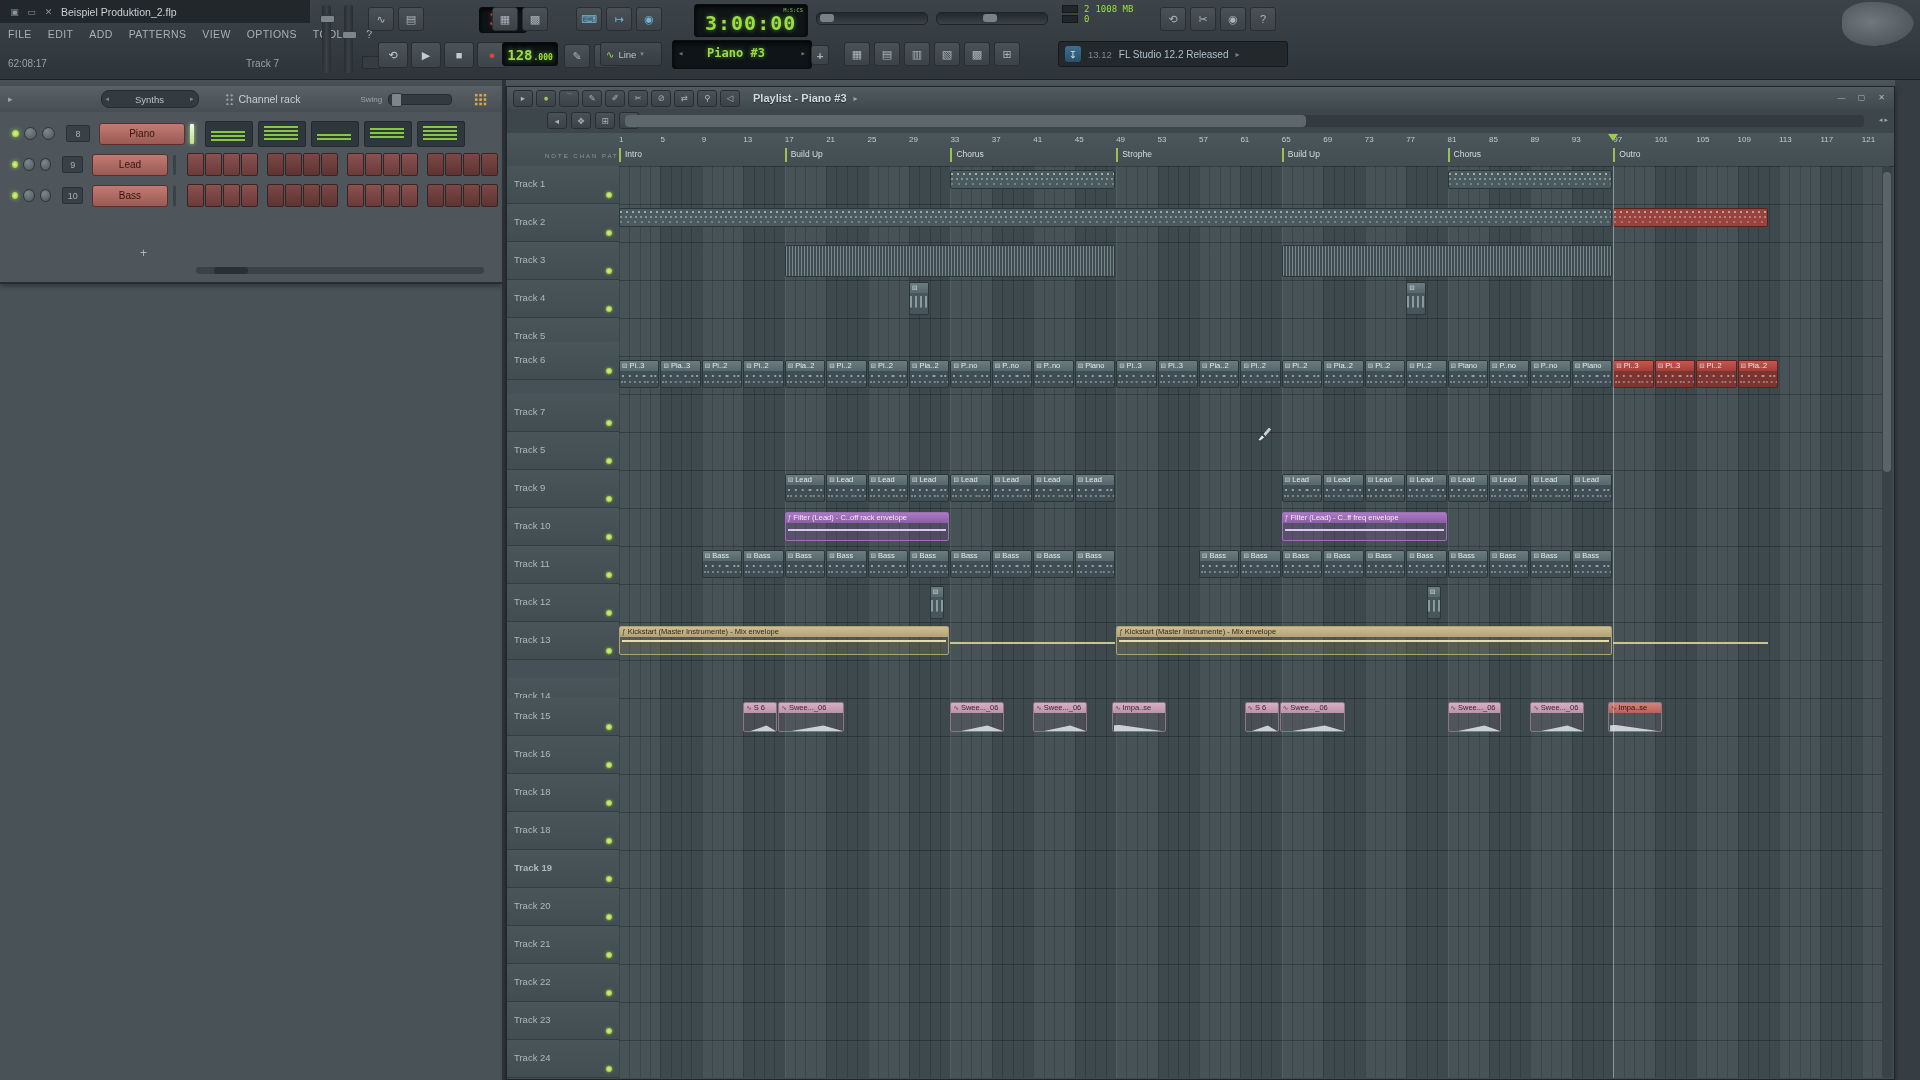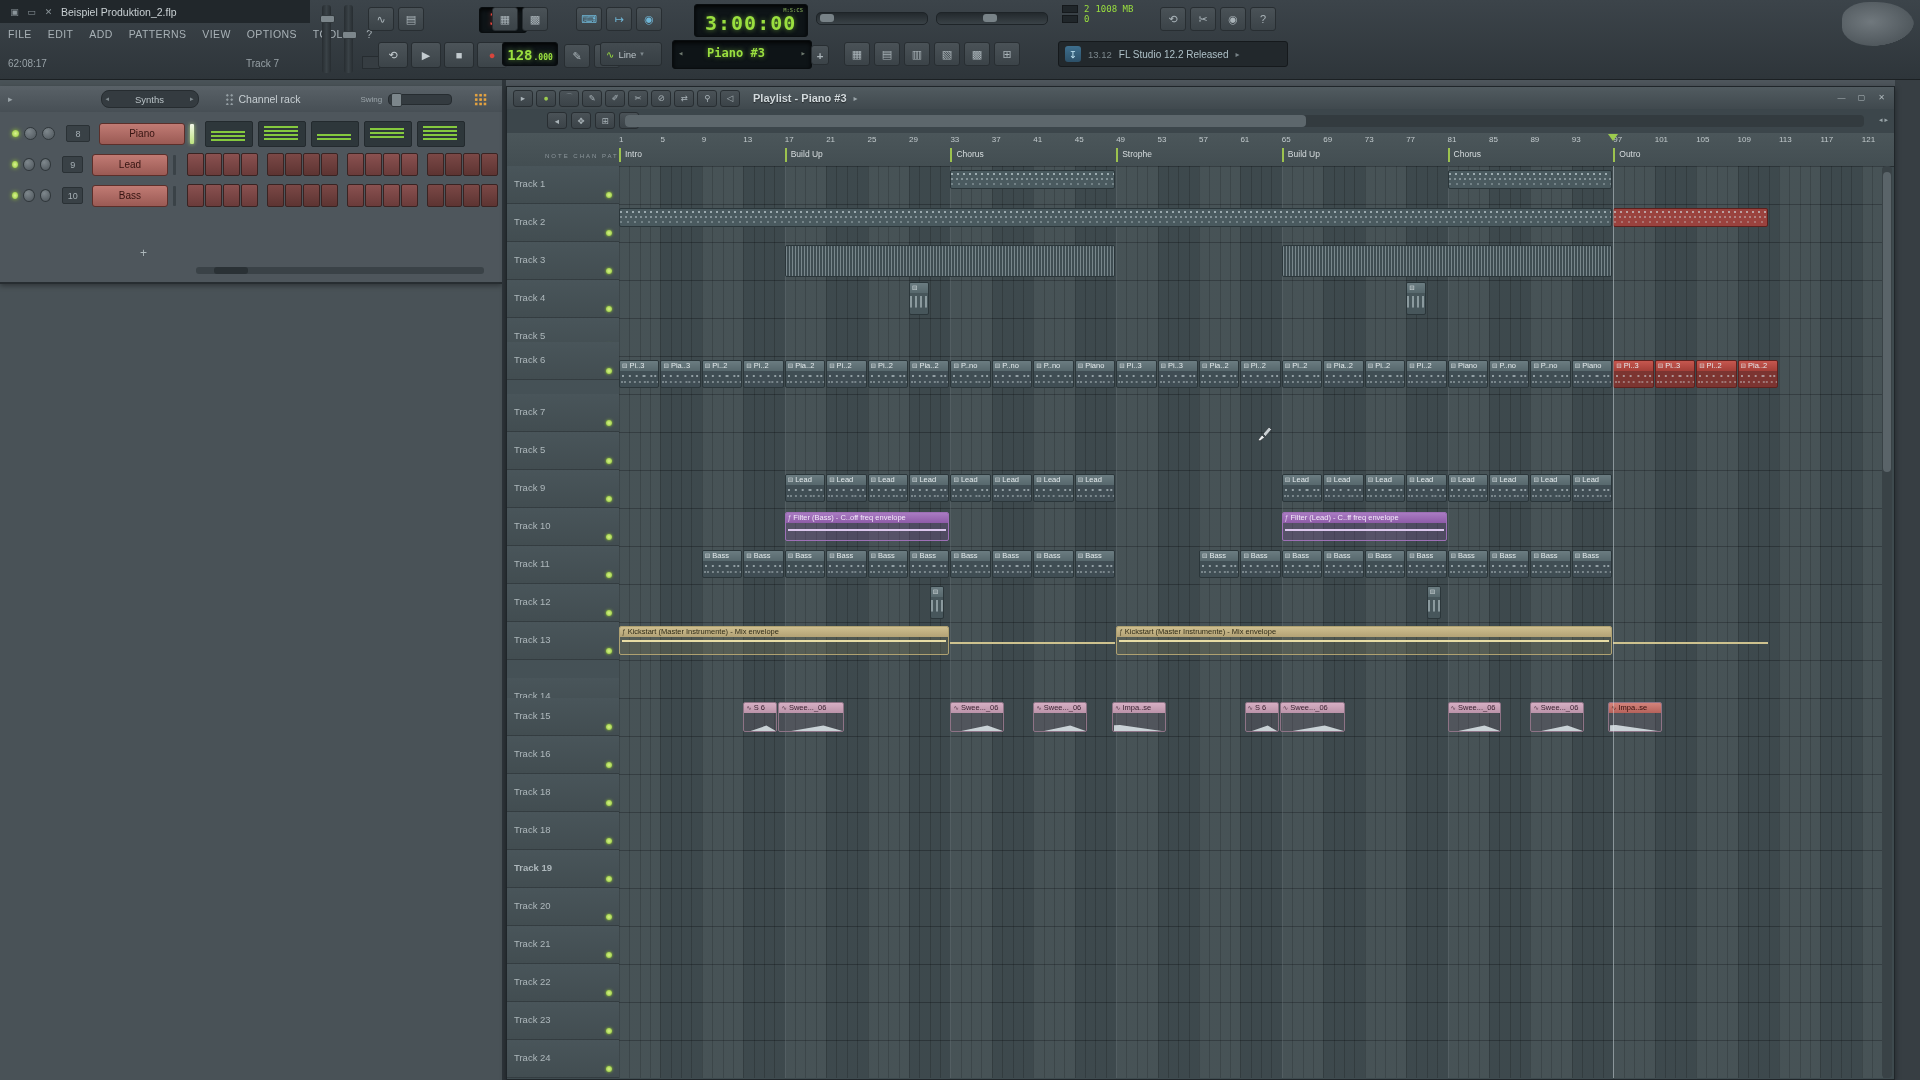--- a/index.html
+++ b/index.html
@@ -913,21 +913,21 @@
       <div class="clip c-pat" style="left: 952.844px; width: 40.428px; top: 308px; height: 28px;">
         <div class="hd">
           <span class="g">⊟</span>
           <span class="tx">Lead</span>
         </div>
         <div class="bd"></div>
       </div>
       <div class="clip c-autop" style="left: 165.712px; width: 164.712px; top: 346px; height: 29px;">
         <div class="hd">
           <span class="g">ƒ</span>
-          <span class="tx">Filter (Bass) - C..off freq envelope</span>
+          <span class="tx">Filter (Lead) - C..off rack envelope</span>
         </div>
         <div class="bd"></div>
         <div class="env"></div>
       </div>
       <div class="clip c-autop" style="left: 662.848px; width: 164.712px; top: 346px; height: 29px;">
         <div class="hd">
           <span class="g">ƒ</span>
           <span class="tx">Filter (Lead) - C..ff freq envelope</span>
         </div>
         <div class="bd"></div>

